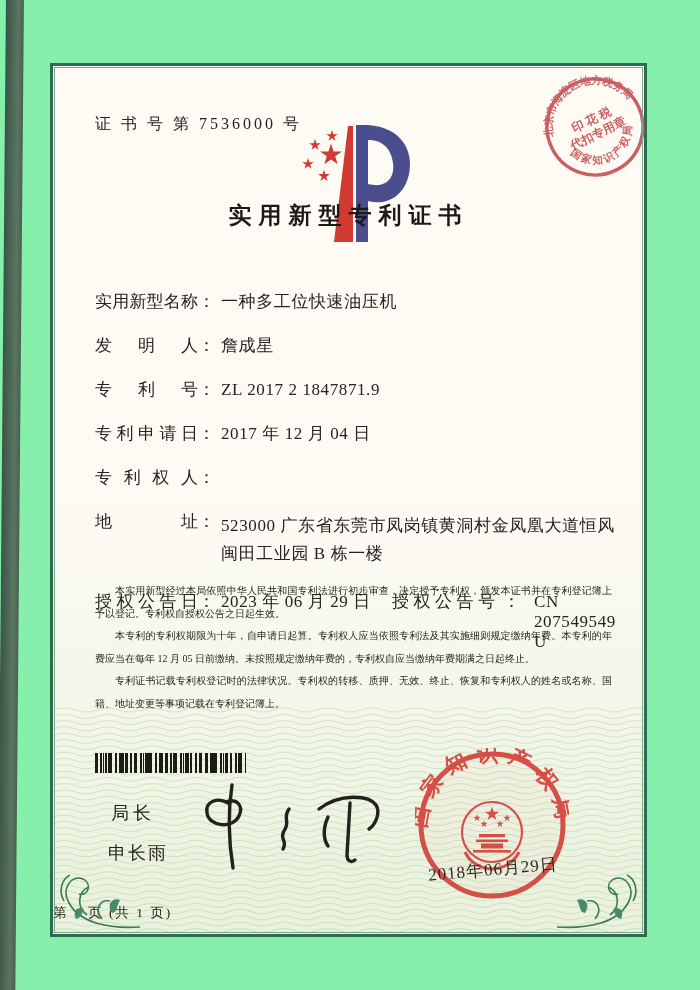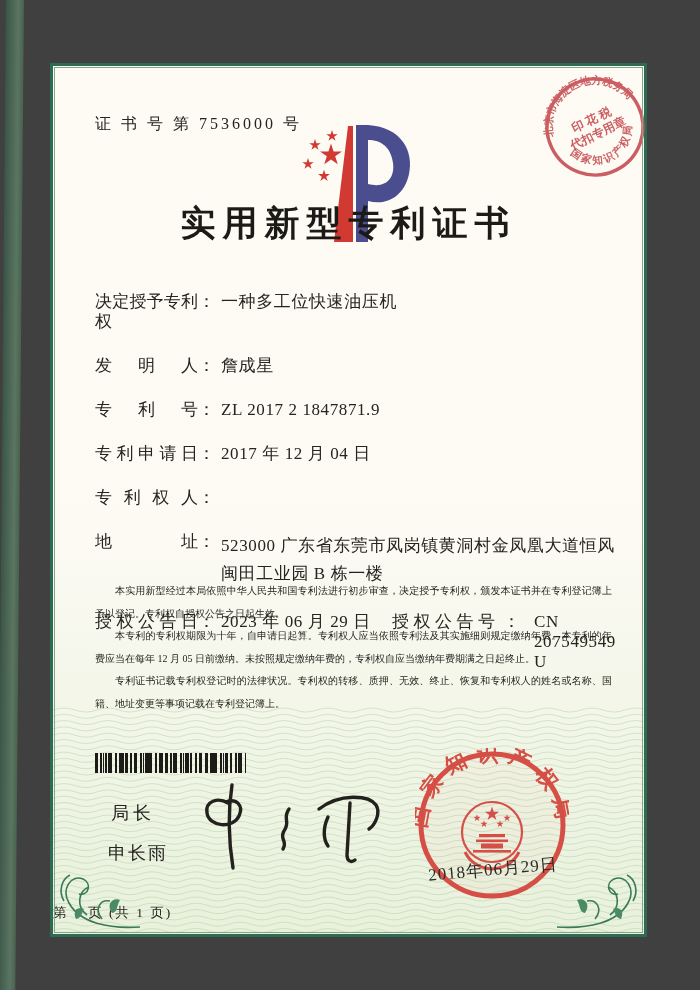--- a/index.html
+++ b/index.html
@@ -1,34 +1,34 @@
 <!DOCTYPE html>
 <html><head>
 <meta charset="utf-8">
 <style>
   html,body{margin:0;padding:0;}
   body{width:700px;height:990px;background:#efece4;overflow:hidden;
        font-family:"Liberation Serif","DejaVu Serif",serif;color:#26241f;}
-  .photo{position:relative;width:700px;height:990px;background:#404040;overflow:hidden;}
+  .photo{position:relative;width:700px;height:990px;background:#86efac;overflow:hidden;}
   .spine{position:absolute;left:6px;top:-4px;width:18px;height:1000px;
          background:linear-gradient(90deg,#3a5546,#5a7561 70%,#49624f);
          transform:rotate(0.5deg);transform-origin:top left;}
   .cert{position:absolute;left:50px;top:63px;width:591px;height:868px;
         border:3px solid #2e6b50;
         background:linear-gradient(180deg,#fdfbf4 0%,#fcfaf3 55%,#f3f6e9 74%,#e9f1dd 100%);}
   .cert::after{content:"";position:absolute;inset:1px;border:1px solid #7fa78c;pointer-events:none;}
   .waves{position:absolute;left:0;bottom:0;width:591px;height:228px;}
   .waves path{fill:none;stroke:#a8cc97;stroke-width:0.8;opacity:0.55;}
 
   .cert-no{position:absolute;left:42px;top:48px;font-size:16px;letter-spacing:3px;}
   .logo{position:absolute;left:237px;top:54px;width:126px;height:126px;}
   .tax-stamp{position:absolute;left:487px;top:6px;width:110px;height:110px;
              transform:rotate(-26deg);opacity:0.88;}
   .title{position:absolute;left:0;right:0;top:134px;text-align:center;
-         font-size:35px;font-weight:bold;letter-spacing:7px;color:#1c1a17;}
+         font-size:23px;font-weight:bold;letter-spacing:7px;color:#1c1a17;}
 
   .fields{position:absolute;left:42px;top:226px;width:522px;font-size:17px;line-height:20px;}
   .frow{display:flex;margin-bottom:24px;}
   .flabel{display:inline-block;width:103px;text-align:justify;text-align-last:justify;flex:none;}
   .fcolon{flex:none;margin-right:6px;}
   .fvalue{letter-spacing:0.6px;}
   .frow.grant{position:relative;}
   .grant-right{position:absolute;left:297px;top:0;display:flex;gap:8px;}
 
   .paras{position:absolute;left:42px;top:514px;width:517px;font-size:10px;
@@ -132,21 +132,21 @@
       <text x="55" y="66" font-size="12" fill="#c4494e" font-weight="bold" text-anchor="middle">代扣专用章</text>
       <text font-size="10.5" fill="#c4494e" font-weight="bold" letter-spacing="2">
         <textPath href="#taxBot" startOffset="50%" text-anchor="middle">国家知识产权局</textPath>
       </text>
     </svg>
 
     <div class="title">实用新型专利证书</div>
 
     <div class="fields">
       <div class="frow">
-        <span class="flabel">决定授予专利权</span>
+        <span class="flabel">实用新型名称</span>
           <span class="fcolon">：</span>
         <span class="fvalue">一种多工位快速油压机</span>
       </div>
       <div class="frow">
         <span class="flabel">发明人</span>
           <span class="fcolon">：</span>
         <span class="fvalue">詹成星</span>
       </div>
       <div class="frow">
         <span class="flabel">专利号</span>

